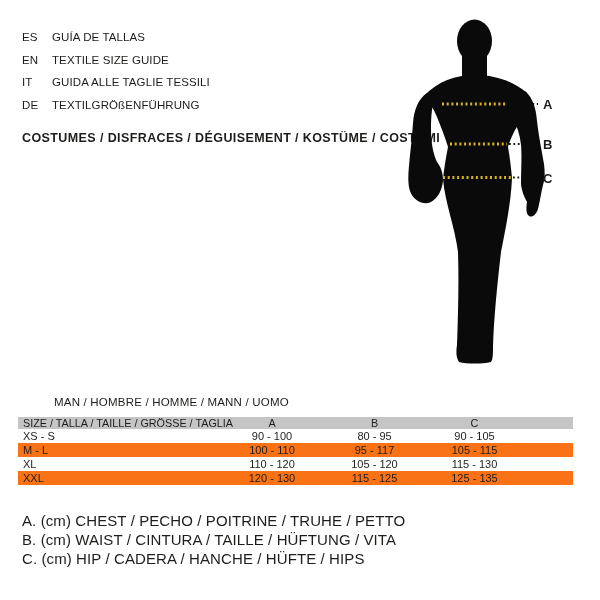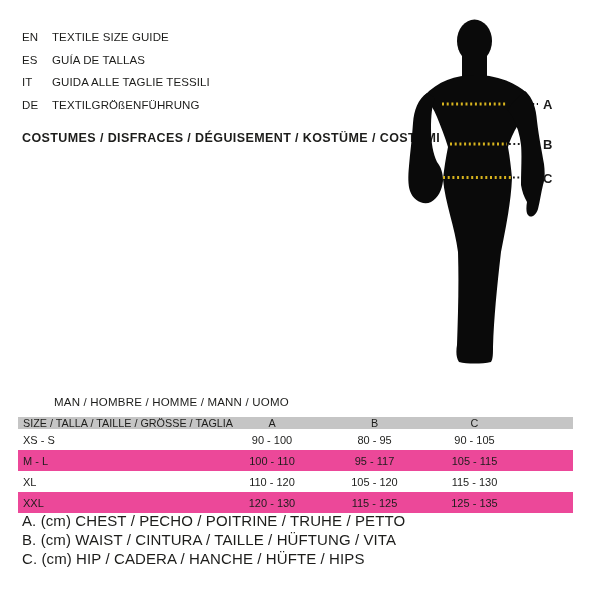--- a/index.html
+++ b/index.html
@@ -32,44 +32,44 @@
   
   .table-title {
     position: absolute; left: 22px; top: 396px;
     font-size: 11.5px; letter-spacing: 0.2px; white-space: nowrap; padding-left: 32px;
   }
   .size-table { position: absolute; left: 18px; top: 417px; width: 555px; }
   .trow {
     display: grid;
     grid-template-columns: 204px 100px 105px 95px 1fr;
     align-items: center;
-    height: 21px;
+    height: 14px;
     font-size: 11px;
   }
   .trow.thead { height: 12px; background: #c5c5c5; font-size: 10.8px; }
-  .trow.alt { background: #ec4899; }
+  .trow.alt { background: #f97316; }
   .c { white-space: nowrap; }
   .c.size { padding-left: 5px; text-align: left; }
   .c.num { text-align: center; }
 
   
   .legend { position: absolute; left: 22px; top: 511px; }
   .legend-line { line-height: 19px; font-size: 15px; letter-spacing: 0.1px; white-space: nowrap; }
 </style>
 </head>
 <body>
 
 <div class="lang-list">
   <div class="lang-row">
+    <span class="lang-code">ES</span>
+    <span class="lang-label">GUÍA DE TALLAS</span>
+  </div>
+  <div class="lang-row">
     <span class="lang-code">EN</span>
     <span class="lang-label">TEXTILE SIZE GUIDE</span>
-  </div>
-  <div class="lang-row">
-    <span class="lang-code">ES</span>
-    <span class="lang-label">GUÍA DE TALLAS</span>
   </div>
   <div class="lang-row">
     <span class="lang-code">IT</span>
     <span class="lang-label">GUIDA ALLE TAGLIE TESSILI</span>
   </div>
   <div class="lang-row">
     <span class="lang-code">DE</span>
     <span class="lang-label">TEXTILGRÖßENFÜHRUNG</span>
   </div>
 </div>

